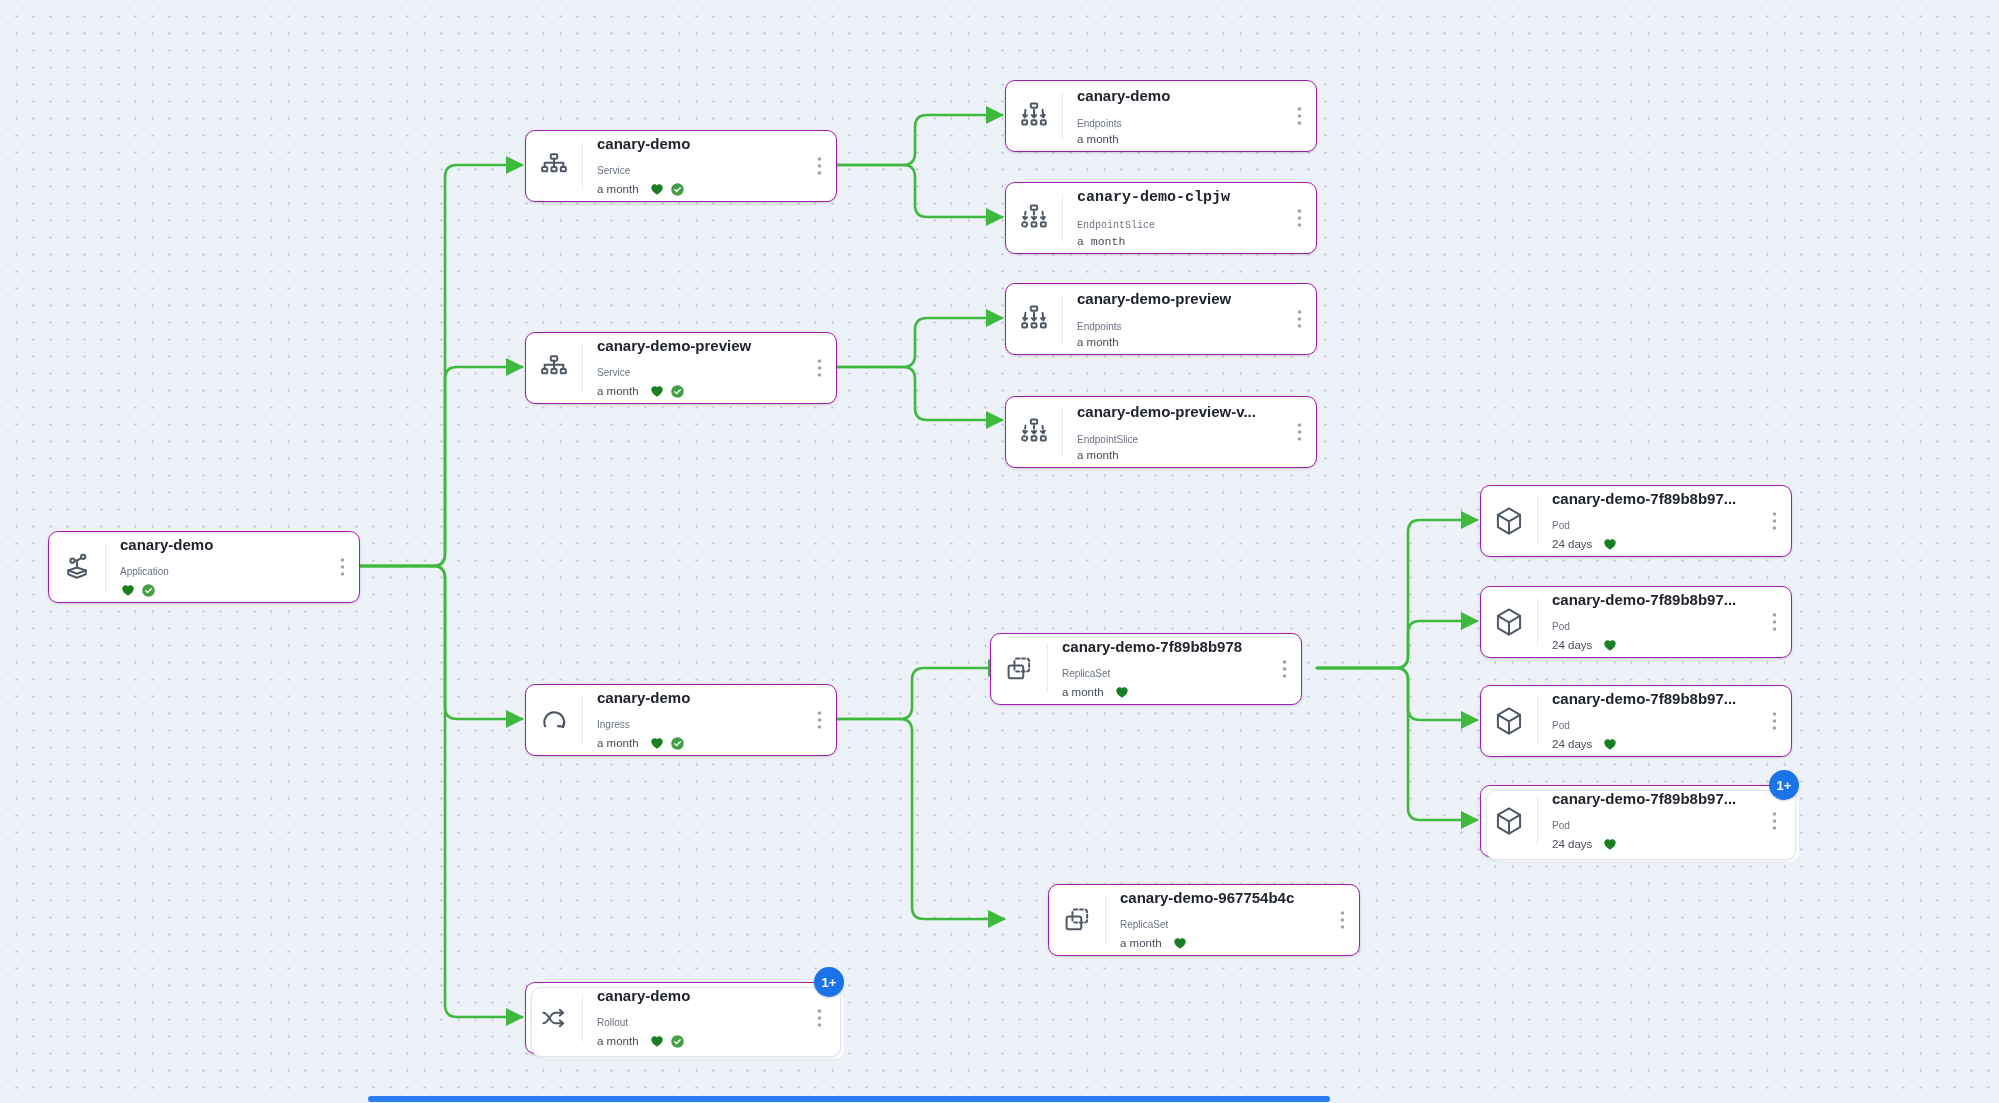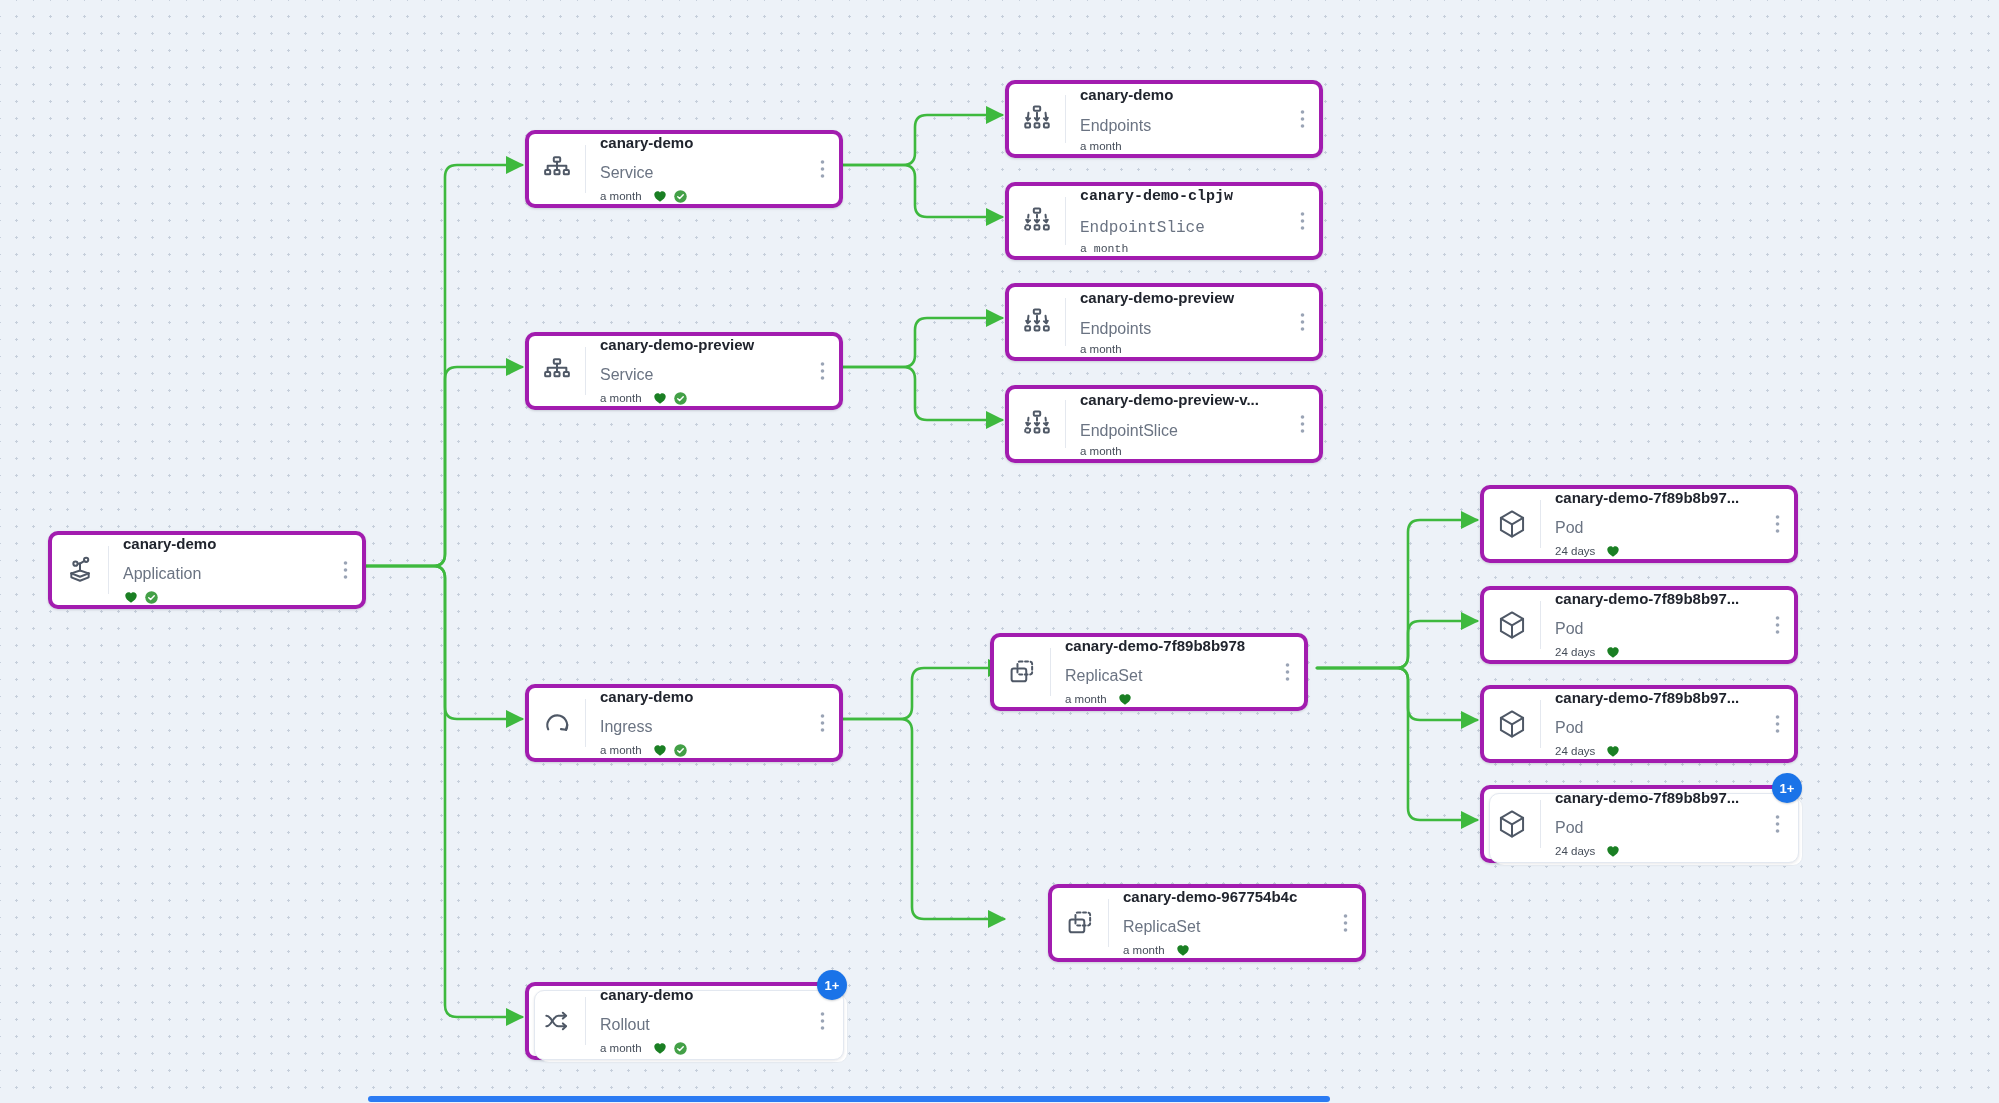--- a/index.html
+++ b/index.html
@@ -7,38 +7,38 @@
     width:1999px;height:1103px;overflow:hidden;position:relative;
     font-family:"Liberation Sans","DejaVu Sans",sans-serif;
     background-color:#edf2f8;
     background-image:radial-gradient(circle,#c6cfdb 1.2px,rgba(0,0,0,0) 1.3px);
     background-size:17px 17px;background-position:8px 8px;
   }
   #graph{position:absolute;inset:0;}
   #edges{position:absolute;inset:0;pointer-events:none;z-index:0;}
   .node{
     position:absolute;width:310px;height:70px;background:#ffffff;
-    border:4px solid #a21caf;border-radius:10px;
+    border:1px solid #a21caf;border-radius:10px;
     box-shadow:0 1px 3px rgba(16,24,40,.10),0 1px 2px rgba(16,24,40,.06);
     display:flex;align-items:center;z-index:1;cursor:pointer;
   }
   .node.stacked::before{
     content:"";position:absolute;top:4px;left:5px;right:-5px;bottom:-4px;
     background:#fff;border:1px solid #e3e8f0;border-radius:10px;z-index:-1;
     box-shadow:0 1px 3px rgba(16,24,40,.10);
   }
   .node.stacked::after{
     content:"";position:absolute;top:8px;left:10px;right:-9px;bottom:-7px;
     background:#fff;border:1px solid #e7ecf2;border-radius:10px;z-index:-2;
   }
   .icon-box{width:56px;min-width:56px;display:flex;align-items:center;justify-content:center;color:#4f5866;}
   .divider{width:1px;align-self:center;height:48px;background:#e4e8ef;}
   .body{flex:1;min-width:0;padding:0 8px 0 14px;}
   .title{font-size:15px;font-weight:700;color:#20242d;white-space:nowrap;overflow:hidden;line-height:1.25;}
-  .kind{font-size:16px;color:#6a7382;margin-top:11px;line-height:1.3;}
+  .kind{font-size:10px;color:#6a7382;margin-top:11px;line-height:1.3;}
   .meta{font-size:11.5px;color:#454d59;display:flex;align-items:center;gap:6px;margin-top:4px;line-height:1;}
   .meta .age{margin-right:4px;}
   .health{display:flex;align-items:center;gap:5px;}
   .menu-btn{width:26px;min-width:26px;display:flex;justify-content:center;align-items:center;align-self:center;margin-right:4px;color:#9aa4b5;}
   .badge{
     position:absolute;top:-16px;right:-8px;width:30px;height:30px;border-radius:50%;
     color:#fff;font-size:13px;font-weight:700;display:flex;align-items:center;justify-content:center;z-index:3;
     box-shadow:0 1px 2px rgba(16,24,40,.2);
   }
   .hscroll{
@@ -353,21 +353,21 @@
       </div>
     </div>
     <div class="menu-btn">
       <svg width="5" height="20" viewBox="0 0 5 20">
         <circle cx="2.5" cy="3" r="1.8" fill="currentColor"></circle>
         <circle cx="2.5" cy="10" r="1.8" fill="currentColor"></circle>
         <circle cx="2.5" cy="17" r="1.8" fill="currentColor"></circle>
       </svg>
     </div>
   </div>
-    <div class="node" style="left: 1005px; top: 385px; justify-content: flex-end;">
+    <div class="node" style="left: 1005px; top: 396px; justify-content: flex-end;">
 
     <div class="icon-box">
         <svg width="32" height="32" viewBox="0 0 24 24">
           <g fill="none" stroke="currentColor" stroke-width="1.5" stroke-linecap="round" stroke-linejoin="round">
             <rect x="9.6" y="2.6" width="4.8" height="3.2" rx="0.8"></rect>
             <g stroke-dasharray="2 1.7">
               <path d="M5.6 7.4L5 12.6M12 7.4v5.2M18.4 7.4l.6 5.2"></path>
             </g>
             <path d="M3.9 11.1L5 13l1.8-1.5"></path>
             <path d="M10.4 11.3L12 13.1l1.6-1.8"></path>

